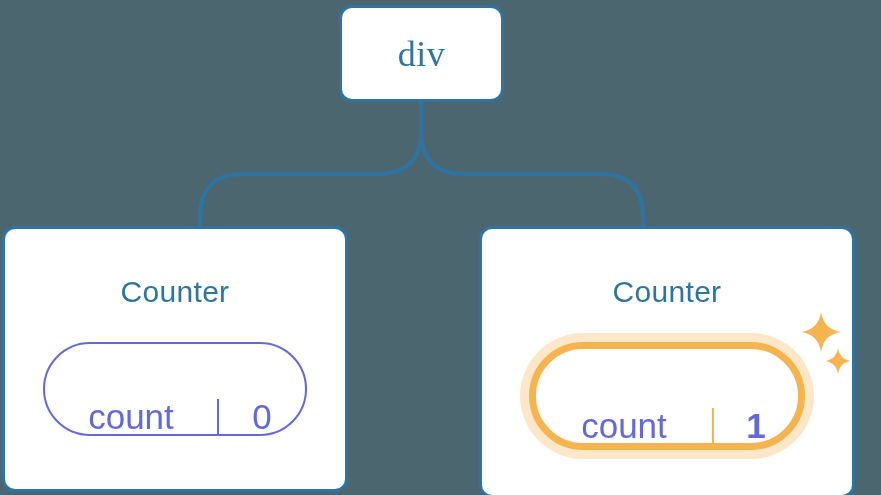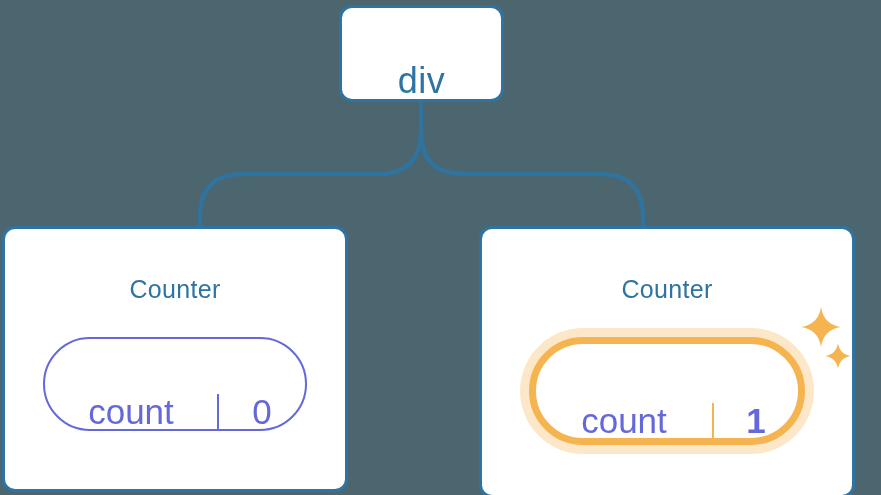--- a/index.html
+++ b/index.html
@@ -40,22 +40,23 @@
     z-index: 2;
   }
 
   
   #root-node {
     left: 339px;
     top: 5px;
     width: 165px;
     height: 97px;
     display: flex;
-    align-items: flex-end;
+    align-items: center;
     justify-content: center;
+    font-family: Liberation Serif, serif;
   }
   .root-label {
     color: #2e74a0;
     font-size: 36px;
     font-weight: 400;
     letter-spacing: 0.5px;
     line-height: 1;
   }
 
   
@@ -72,21 +73,21 @@
   }
   #child-node-1 {
     left: 479px;
     top: 226px;
     width: 376px;
     height: 272px;
   }
 
   .component-title {
     color: #2e74a0;
-    font-size: 25px;
+    font-size: 30px;
     font-weight: 400;
     letter-spacing: 0.3px;
     line-height: 1;
     margin-top: 48px;
   }
 
   
   .state-pill-wrap {
     position: relative;
     margin-top: 35px;

